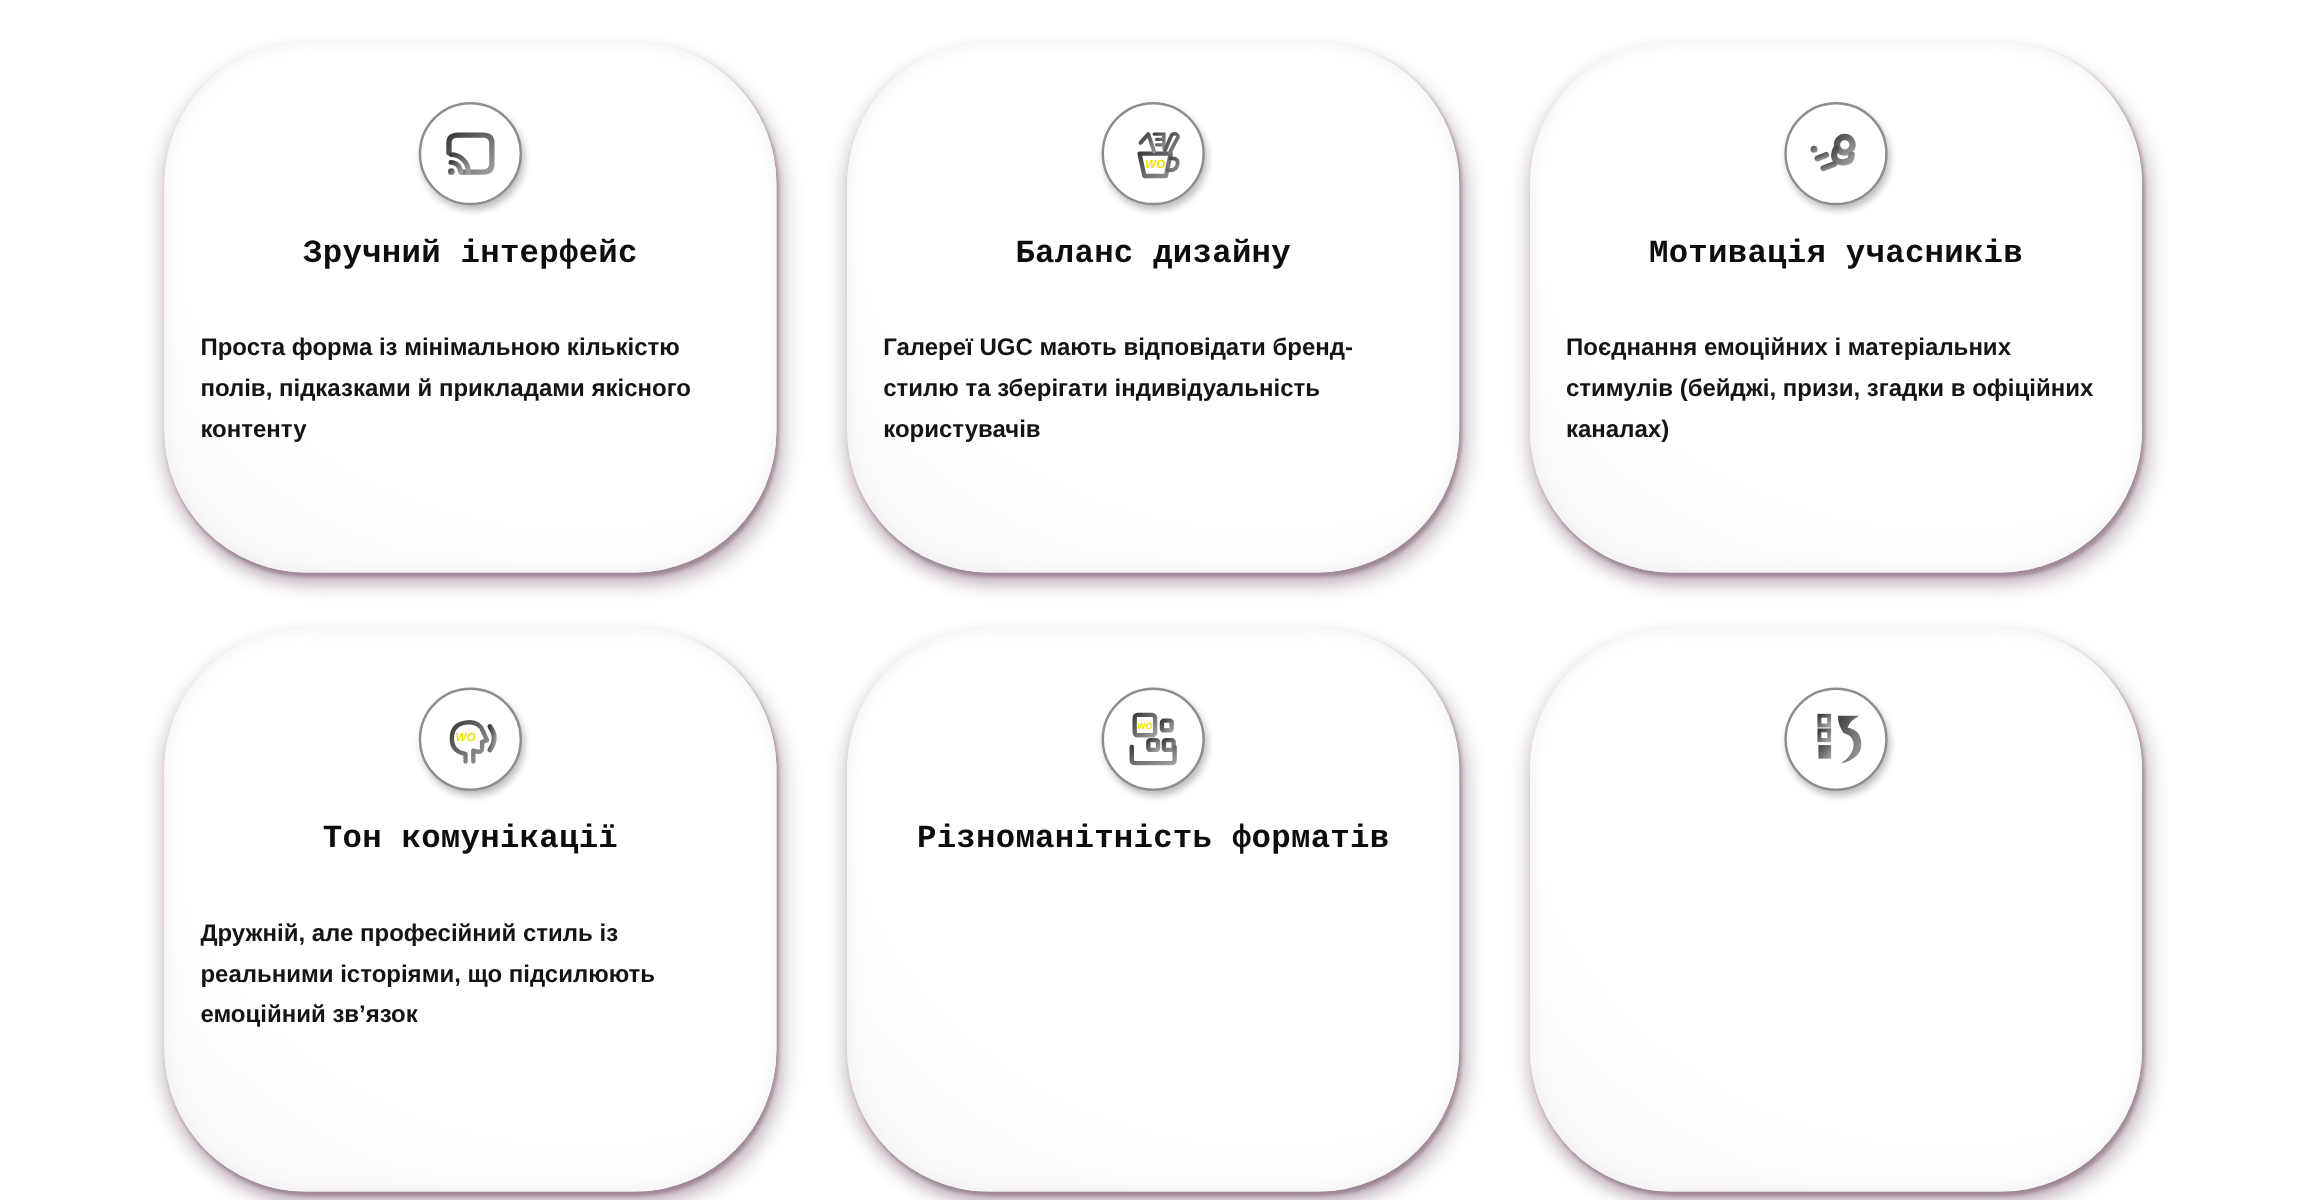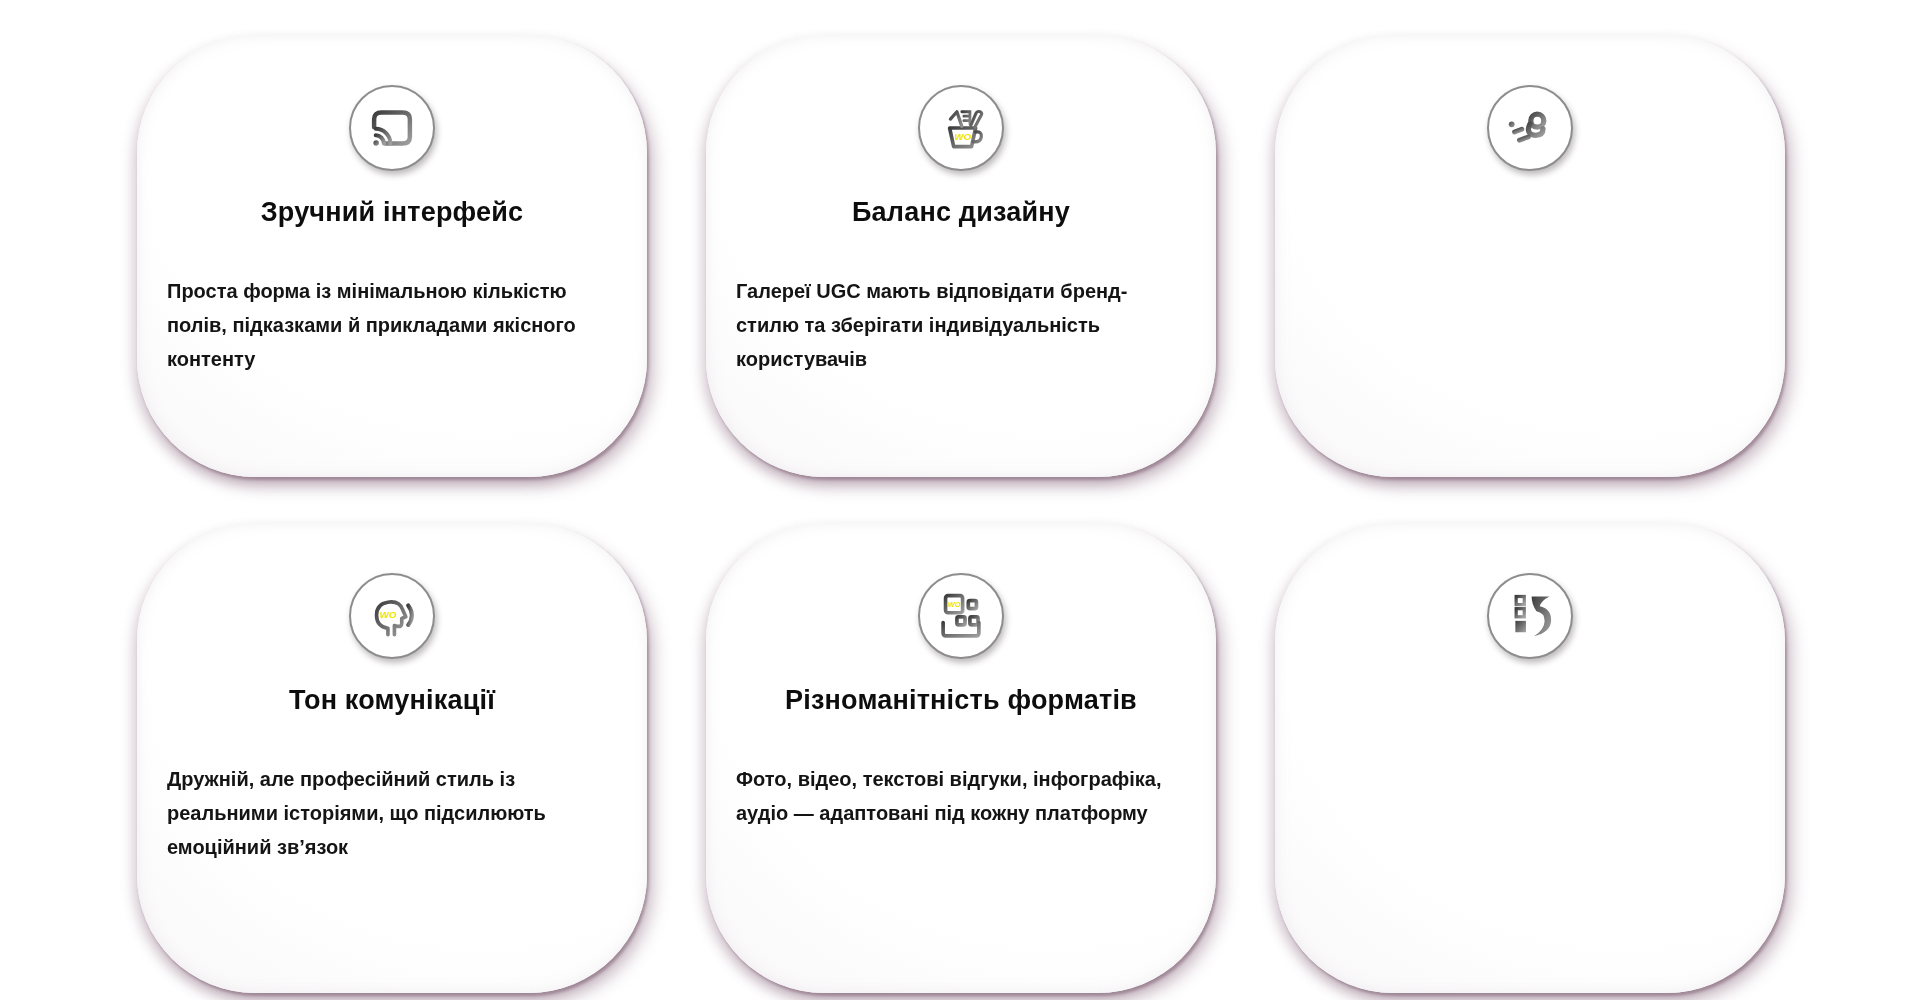--- a/index.html
+++ b/index.html
@@ -47,20 +47,21 @@
     justify-content: center;
     flex: 0 0 auto;
   }
   .icon-badge svg { display: block; }
   .card-title {
     margin: 26px 12px 0;
     font-size: 27px;
     font-weight: bold;
     color: #0d0d0d;
     letter-spacing: 0.2px;
+    font-family: Liberation Mono, monospace;
   }
   .card-body {
     margin: 46px 0 0;
     font-size: 20px;
     font-weight: bold;
     color: #141414;
     line-height: 1.7;
   }
   .logo-mark {
     font-family: "Liberation Sans", sans-serif;
@@ -122,20 +123,22 @@
               <stop offset="1" stop-color="#9e9e9e"></stop>
           </linearGradient>
         </defs>
         <circle cx="41" cy="23" r="8" fill="none" stroke="url(#g3)" stroke-width="6.5"></circle>
         <path d="M32 27 Q26 40 39 41 Q48 41 48 33" fill="none" stroke="url(#g3)" stroke-width="6.5" stroke-linecap="round"></path>
         <path d="M13 37 L22 33.5" stroke="url(#g3)" stroke-width="6" stroke-linecap="round"></path>
         <path d="M19 47 L30 43" stroke="url(#g3)" stroke-width="6" stroke-linecap="round"></path>
         <circle cx="9.5" cy="27.5" r="3.6" fill="url(#g3)"></circle>
       </svg>
     </span>
+    <h3 class="card-title">Мотивація учасників</h3>
+    <p class="card-body">Поєднання емоційних і матеріальних стимулів (бейджі, призи, згадки в офіційних каналах)</p>
   </div>
 
   <div class="card">
     <span class="icon-badge">
       <svg width="52" height="52" viewBox="0 0 64 64" aria-hidden="true">
         <defs>
           <linearGradient id="g4" x1="0" y1="0" x2="1" y2="1">
             <stop offset="0" stop-color="#3d3d3d"></stop>
               <stop offset="1" stop-color="#9e9e9e"></stop>
           </linearGradient>
@@ -160,21 +163,20 @@
         </defs>
         <rect x="13" y="7" width="21" height="21" rx="3" fill="none" stroke="url(#g5)" stroke-width="4.5"></rect>
         <rect x="41" y="13" width="10" height="10" rx="2" fill="none" stroke="url(#g5)" stroke-width="4.5"></rect>
         <rect x="27" y="33" width="10" height="10" rx="2" fill="none" stroke="url(#g5)" stroke-width="4.5"></rect>
         <rect x="43" y="33" width="10" height="10" rx="2" fill="none" stroke="url(#g5)" stroke-width="4.5"></rect>
         <path d="M10 40 L10 53 Q10 56.5 13.5 56.5 H50.5 Q54 56.5 54 53 L54 40" fill="none" stroke="url(#g5)" stroke-width="4.5" stroke-linecap="round"></path>
         <text class="logo-mark" x="23.5" y="21.5" font-size="9" text-anchor="middle" fill="#f0e200">WO</text>
       </svg>
     </span>
     <h3 class="card-title">Різноманітність форматів</h3>
-    <p class="card-body">Фото, відео, текстові відгуки, інфографіка, аудіо — адаптовані під кожну платформу</p>
   </div>
 
   <div class="card">
     <span class="icon-badge">
       <svg width="52" height="52" viewBox="0 0 64 64" aria-hidden="true">
         <defs>
           <linearGradient id="g6" x1="0" y1="0" x2="1" y2="1">
             <stop offset="0" stop-color="#3d3d3d"></stop>
               <stop offset="1" stop-color="#a5a5a5"></stop>
           </linearGradient>

